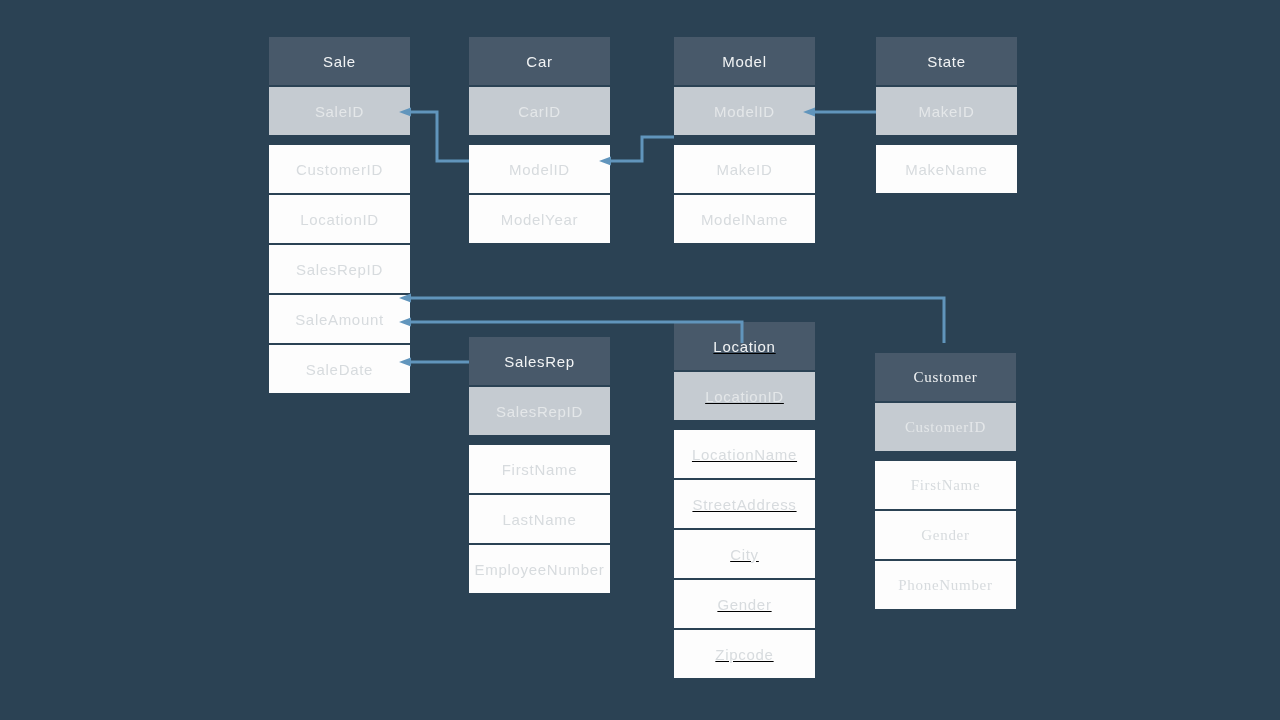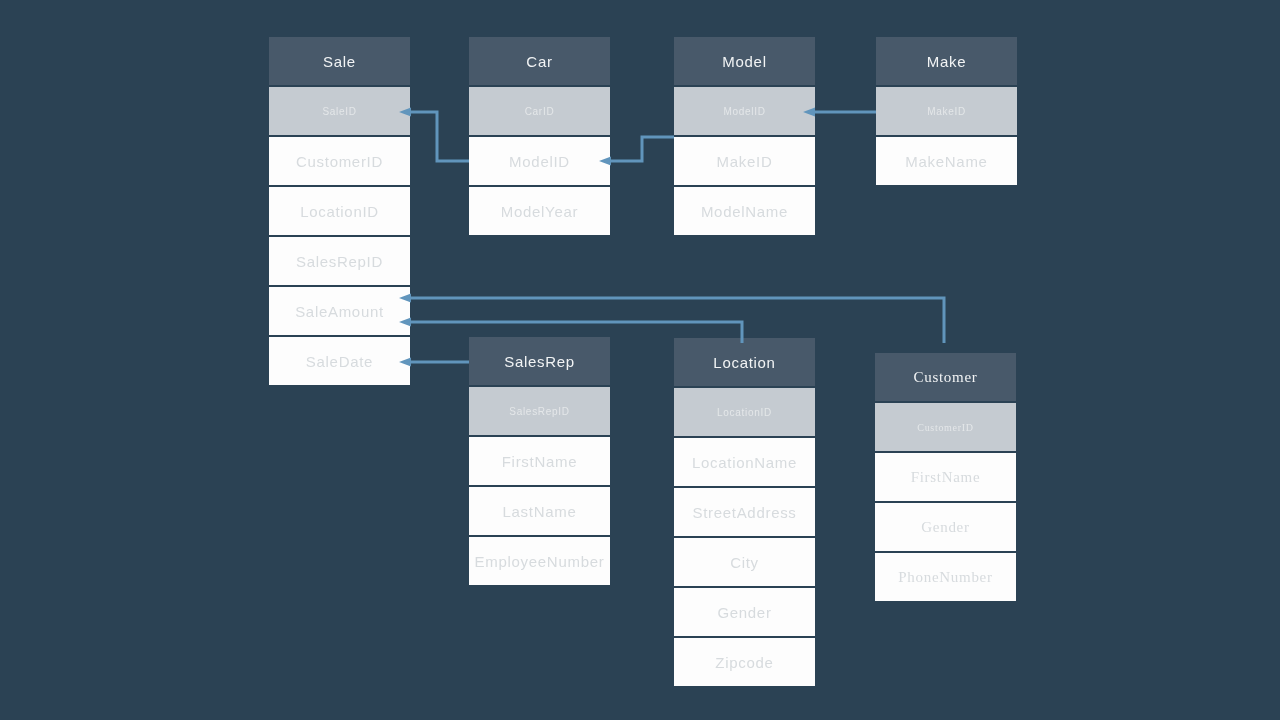--- a/index.html
+++ b/index.html
@@ -27,25 +27,25 @@
   #tables-layer { position: absolute; left: 0; top: 0; width: 100%; height: 100%; }
   .er-table { position: absolute; width: 141px; }
   .tbl-header {
     height: 48px; margin-bottom: 2px;
     background: var(--header-bg);
     color: var(--header-text);
     display: flex; align-items: center; justify-content: center;
     font-size: 15px; letter-spacing: 0.7px;
   }
   .tbl-key {
-    height: 48px; margin-bottom: 2px;
+    height: 48px; margin-bottom: 10px;
     background: var(--key-bg);
     color: var(--key-text);
     display: flex; align-items: center; justify-content: center;
-    font-size: 10px; letter-spacing: 0.7px;
+    font-size: 15px; letter-spacing: 0.7px;
   }
   .tbl-row {
     height: 48px; margin-bottom: 2px;
     background: var(--row-bg);
     color: var(--row-text);
     display: flex; align-items: center; justify-content: center;
     font-size: 15px; letter-spacing: 0.7px;
   }
   #connector-layer {
     position: absolute; left: 0; top: 0;
@@ -73,32 +73,32 @@
         <div class="tbl-row">ModelID</div>
         <div class="tbl-row">ModelYear</div>
       </div>
       <div class="er-table" style="left: 674px; top: 37px;">
         <div class="tbl-header">Model</div>
         <div class="tbl-key">ModelID</div>
         <div class="tbl-row">MakeID</div>
         <div class="tbl-row">ModelName</div>
       </div>
       <div class="er-table" style="left: 876px; top: 37px;">
-        <div class="tbl-header">Make</div>
+        <div class="tbl-header">State</div>
         <div class="tbl-key">MakeID</div>
         <div class="tbl-row">MakeName</div>
       </div>
       <div class="er-table" style="left: 469px; top: 337px;">
         <div class="tbl-header">SalesRep</div>
         <div class="tbl-key">SalesRepID</div>
         <div class="tbl-row">FirstName</div>
         <div class="tbl-row">LastName</div>
         <div class="tbl-row">EmployeeNumber</div>
       </div>
-      <div class="er-table" style="left: 674px; top: 338px;">
+      <div class="er-table" style="left: 674px; top: 322px; text-decoration: underline;">
         <div class="tbl-header">Location</div>
         <div class="tbl-key">LocationID</div>
         <div class="tbl-row">LocationName</div>
         <div class="tbl-row">StreetAddress</div>
         <div class="tbl-row">City</div>
         <div class="tbl-row">Gender</div>
         <div class="tbl-row">Zipcode</div>
       </div>
       <div class="er-table" style="left: 875px; top: 353px; font-family: Liberation Serif, serif;">
         <div class="tbl-header">Customer</div>

